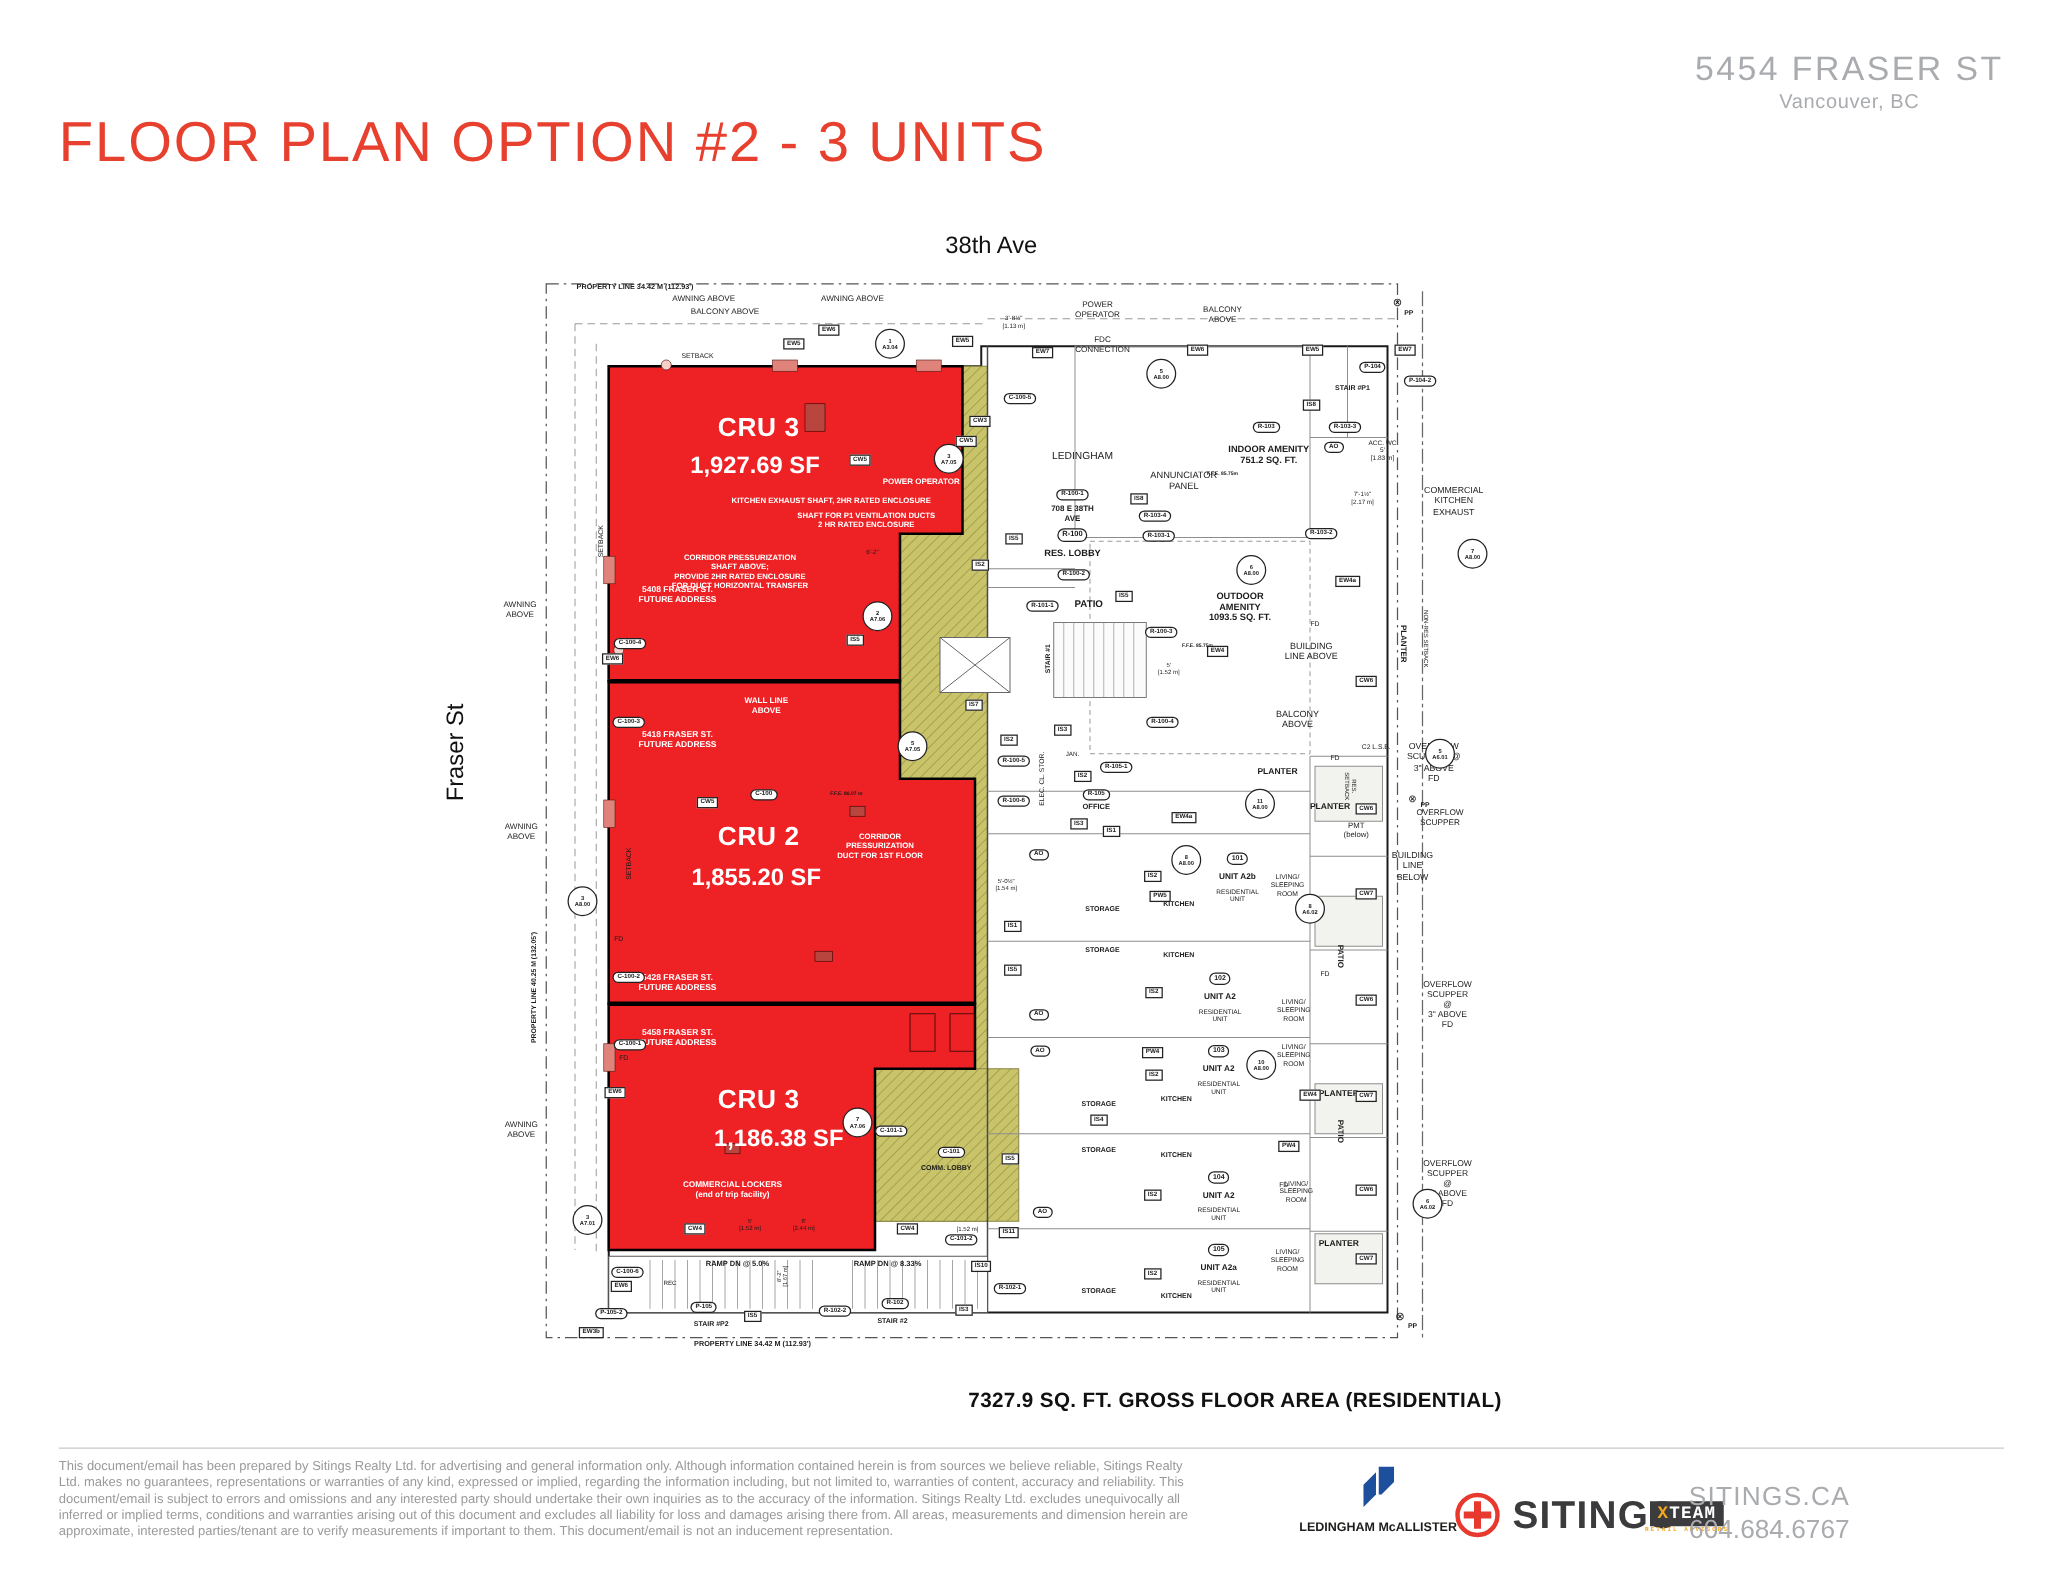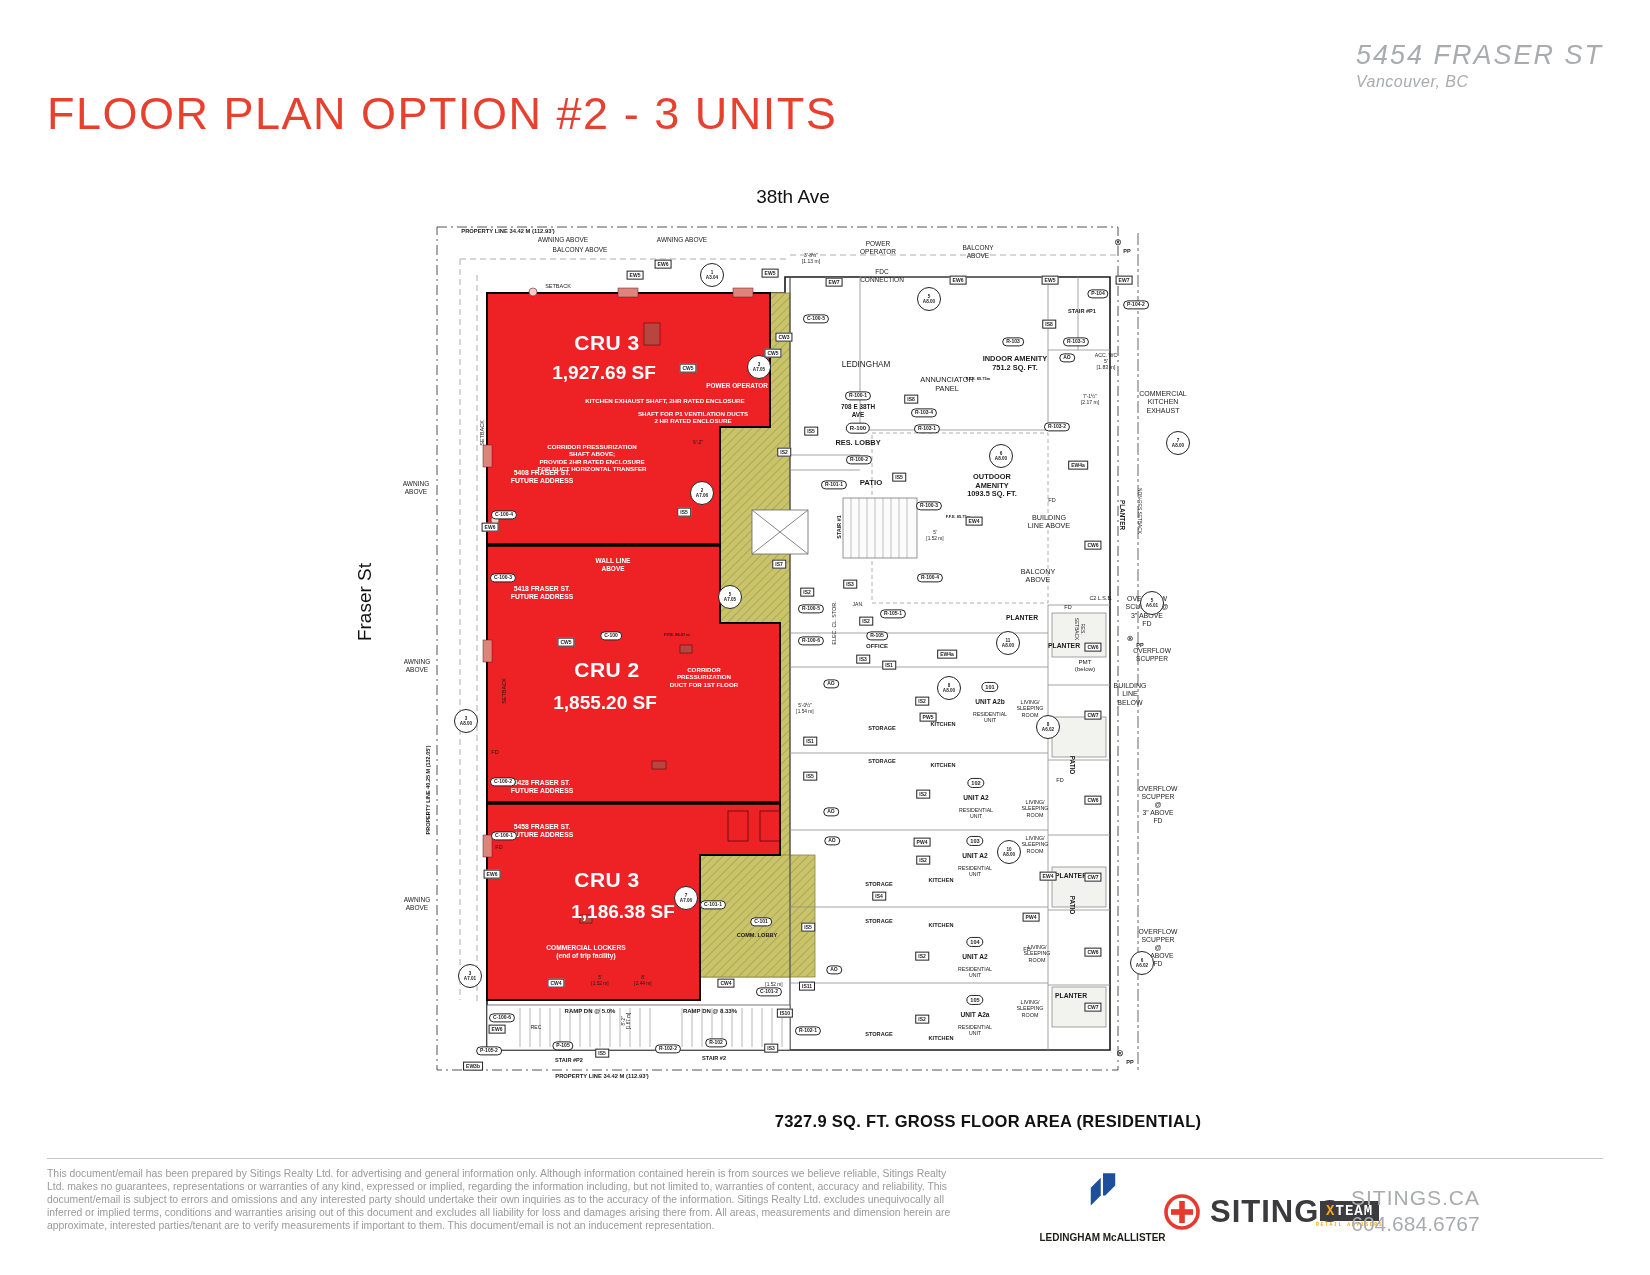--- a/index.html
+++ b/index.html
@@ -1,21 +1,21 @@
 <!DOCTYPE html>
 <html style="--accent: #e8402f; --gray: #a9abae; --dark: #3b3b3d; --orange: #f5a81c;"><head>
 <meta charset="utf-8">
 <style>
   html,body{margin:0;padding:0;}
   body{width:1650px;height:1275px;position:relative;background:#fff;
        font-family:"Liberation Sans",sans-serif;overflow:hidden;}
 
   .page-title{position:absolute;left:47px;top:88px;font-size:45px;font-weight:400;
               letter-spacing:1.5px;color:var(--accent,#e8402f);white-space:nowrap;}
-  .addr{position:absolute;right:47px;top:40px;text-align:left;color:var(--gray,#a9abae);font-style:italic;}
+  .addr{position:absolute;right:47px;top:40px;text-align:center;color:var(--gray,#a9abae);}
   .addr .l1{font-size:27px;letter-spacing:2px;}
   .addr .l2{font-size:16px;letter-spacing:.5px;margin-top:2px;}
 
   .street-top{position:absolute;left:793px;top:197px;transform:translate(-50%,-50%);
               font-size:19px;color:#111;}
   .street-left{position:absolute;left:365px;top:602px;
                transform:translate(-50%,-50%) rotate(-90deg);font-size:19px;color:#111;}
 
   .plan{position:absolute;left:430px;top:215px;width:760px;height:870px;}
   .plan svg{position:absolute;left:0;top:0;}
@@ -42,21 +42,21 @@
   .dashD{fill:none;stroke:#999;stroke-width:.8;stroke-dasharray:4 3;}
 
   .gross{position:absolute;left:988px;top:1121px;transform:translate(-50%,-50%);
          font-size:16.5px;font-weight:700;letter-spacing:.3px;color:#111;white-space:nowrap;}
 
   .footer-rule{position:absolute;left:47px;top:1158px;width:1556px;height:0;
                border-top:1px solid #c8c8c8;}
   .disclaimer{position:absolute;left:47px;top:1167px;width:918px;font-size:10.4px;
               line-height:1.25;color:#9a9a9a;}
   .lm{position:absolute;left:1035px;top:1170px;width:135px;text-align:center;}
-  .lm-text{font-size:10px;font-weight:700;color:#1d1d1b;margin-top:18px;white-space:nowrap;}
+  .lm-text{font-size:10px;font-weight:700;color:#1d1d1b;margin-top:2px;white-space:nowrap;}
   .sg{position:absolute;left:1162px;top:1192px;display:flex;align-items:center;gap:8px;}
   .sg-text{font-size:31px;font-weight:700;color:var(--dark,#3b3b3d);letter-spacing:1px;}
   .xt{position:absolute;left:1316px;top:1201px;text-align:center;font-family:Liberation Mono, monospace;}
   .xt-box{background:#3c3c3e;color:#fff;font-weight:700;font-size:14px;
           padding:2px 6px;letter-spacing:1px;display:inline-block;}
   .xt-box .x{color:var(--orange,#f5a81c);}
   .xt-sub{font-size:4.8px;color:var(--orange,#f5a81c);letter-spacing:1.6px;margin-top:1px;
           font-weight:700;}
   .contact{position:absolute;right:170px;top:1186px;text-align:center;color:var(--gray,#a9abae);}
   .contact .c1{font-size:21px;letter-spacing:1px;}

